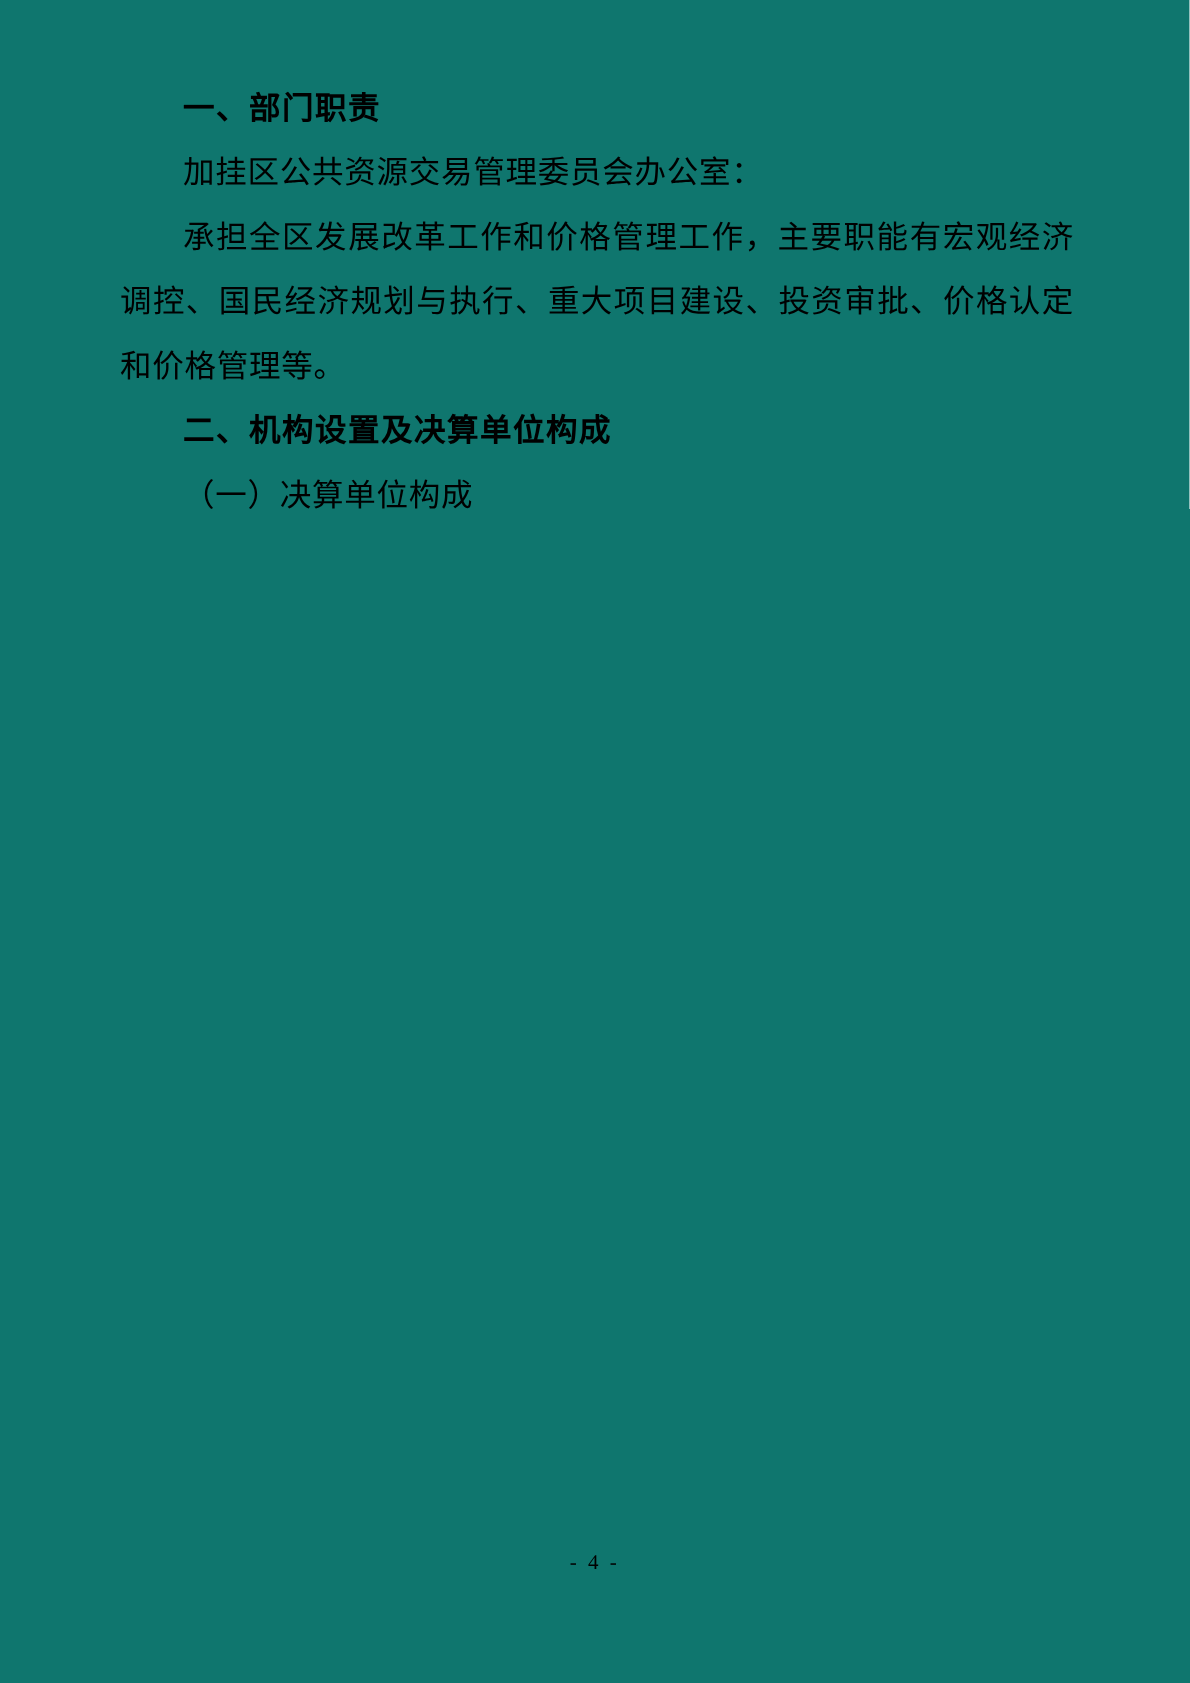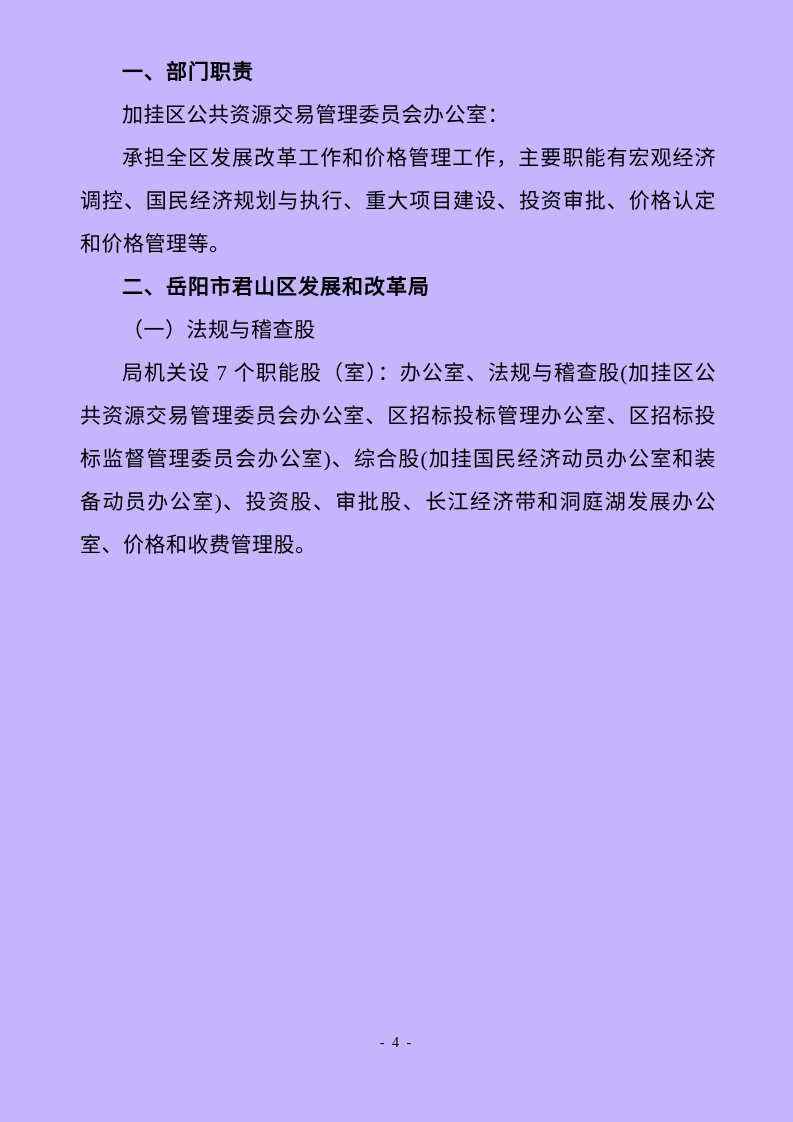--- a/index.html
+++ b/index.html
@@ -6,21 +6,21 @@
   html, body {
     margin: 0;
     padding: 0;
     background: #ffffff;
   }
   .page {
     position: relative;
     width: 793px;
     height: 1122px;
     margin: 0 auto;
-    background: #c4b5fd;
+    background: #0f766e;
     color: #000000;
     font-family: "Liberation Serif", "DejaVu Serif", serif;
     overflow: hidden;
   }
   .content {
     position: absolute;
     left: 80px;
     top: 51px;
     width: 636px;
     font-size: 21px;
@@ -58,25 +58,24 @@
 
 <div class="page">
   <div class="content">
 
     <h2 class="section-heading">一、部门职责</h2>
 
     <p>加挂区公共资源交易管理委员会办公室：</p>
 
     <p>承担全区发展改革工作和价格管理工作，主要职能有宏观经济调控、国民经济规划与执行、重大项目建设、投资审批、价格认定和价格管理等。</p>
 
-    <h2 class="section-heading">二、岳阳市君山区发展和改革局</h2>
+    <h2 class="section-heading">二、机构设置及决算单位构成</h2>
 
-    <p>（一）法规与稽查股</p>
+    <p>（一）决算单位构成</p>
 
-    <p>局机关设 7 个职能股（室）：办公室、法规与稽查股(加挂区公共资源交易管理委员会办公室、区招标投标管理办公室、区招标投标监督管理委员会办公室)、综合股(加挂国民经济动员办公室和装备动员办公室)、投资股、审批股、长江经济带和洞庭湖发展办公室、价格和收费管理股。</p>
 
 
 
   </div>
 
   <div class="footer">
     <span>- 4 -</span>
   </div>
 </div>
 

